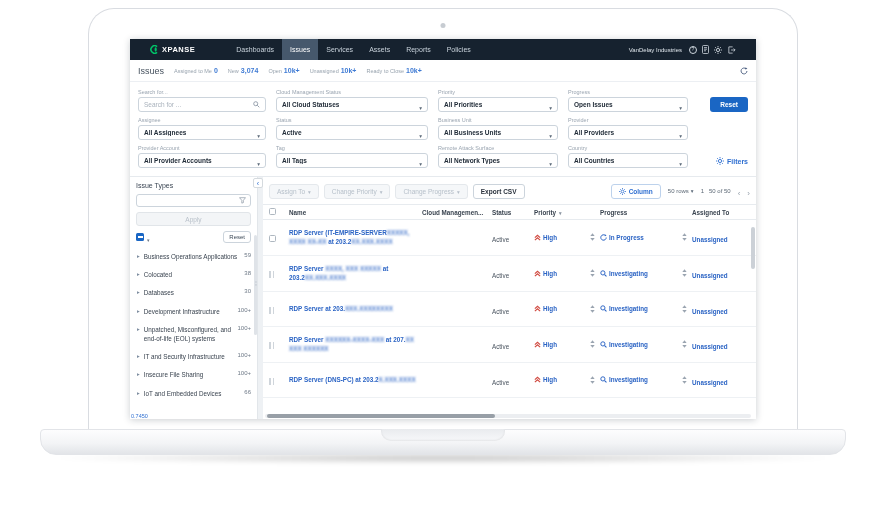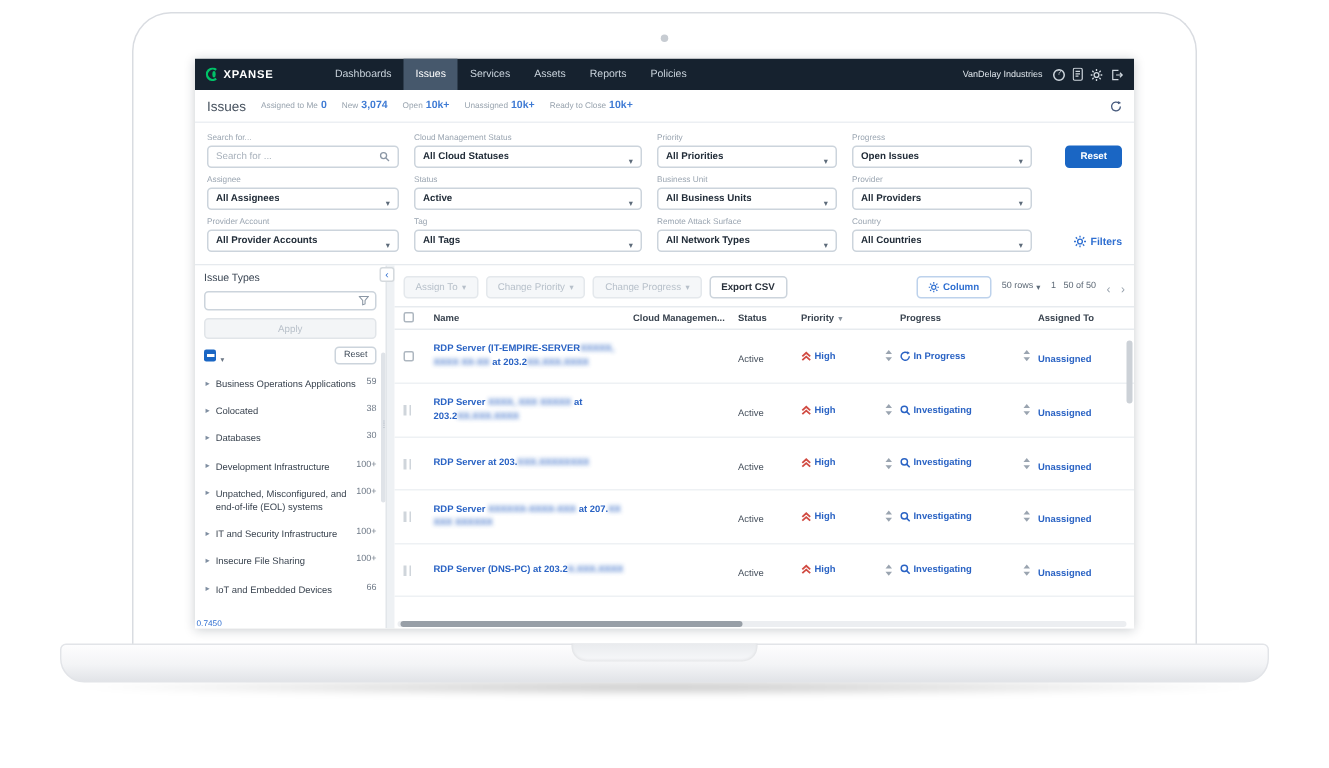--- a/index.html
+++ b/index.html
@@ -20,21 +20,21 @@
     box-shadow:inset 0 -1px 2px rgba(0,0,0,.08);}
   .base-shadow{position:absolute;left:56px;top:452px;width:774px;height:12px;
     background:radial-gradient(ellipse at center, rgba(0,0,0,.22), rgba(0,0,0,0) 72%);
     filter:blur(2px);z-index:4;}
 
   
   .app{position:absolute;left:41px;top:30px;width:626px;height:380px;background:#fff;
     box-shadow:0 1px 7px rgba(20,30,45,.22);display:flex;flex-direction:column;overflow:hidden;}
 
   
-  .topnav{height:21px;background:#16222f;display:flex;align-items:center;padding:0 7px;flex:0 0 auto;gap:17px;}
+  .topnav{height:21px;background:#16222f;display:flex;align-items:center;padding:0 20px;flex:0 0 auto;gap:17px;}
   .logo{display:flex;align-items:center;gap:3px;color:#fff;font-weight:700;font-size:7.5px;letter-spacing:.5px;}
   .nav-items{display:flex;height:100%;margin-left:16px;}
   .nav-item{display:flex;align-items:center;padding:0 8px;color:#c9d3dc;font-size:7px;cursor:pointer;}
   .nav-item.active{background:#46586c;color:#fff;}
   .nav-right{margin-left:auto;display:flex;align-items:center;gap:5px;}
   .account{font-size:6px;color:#dfe6ec;margin-right:2px;}
   .nv-help{width:8px;height:8px;border:1px solid #cfd7de;border-radius:50%;display:flex;
     align-items:center;justify-content:center;color:#cfd7de;}
   .nv-help::after{content:"?";font-size:5px;line-height:1;}
 

